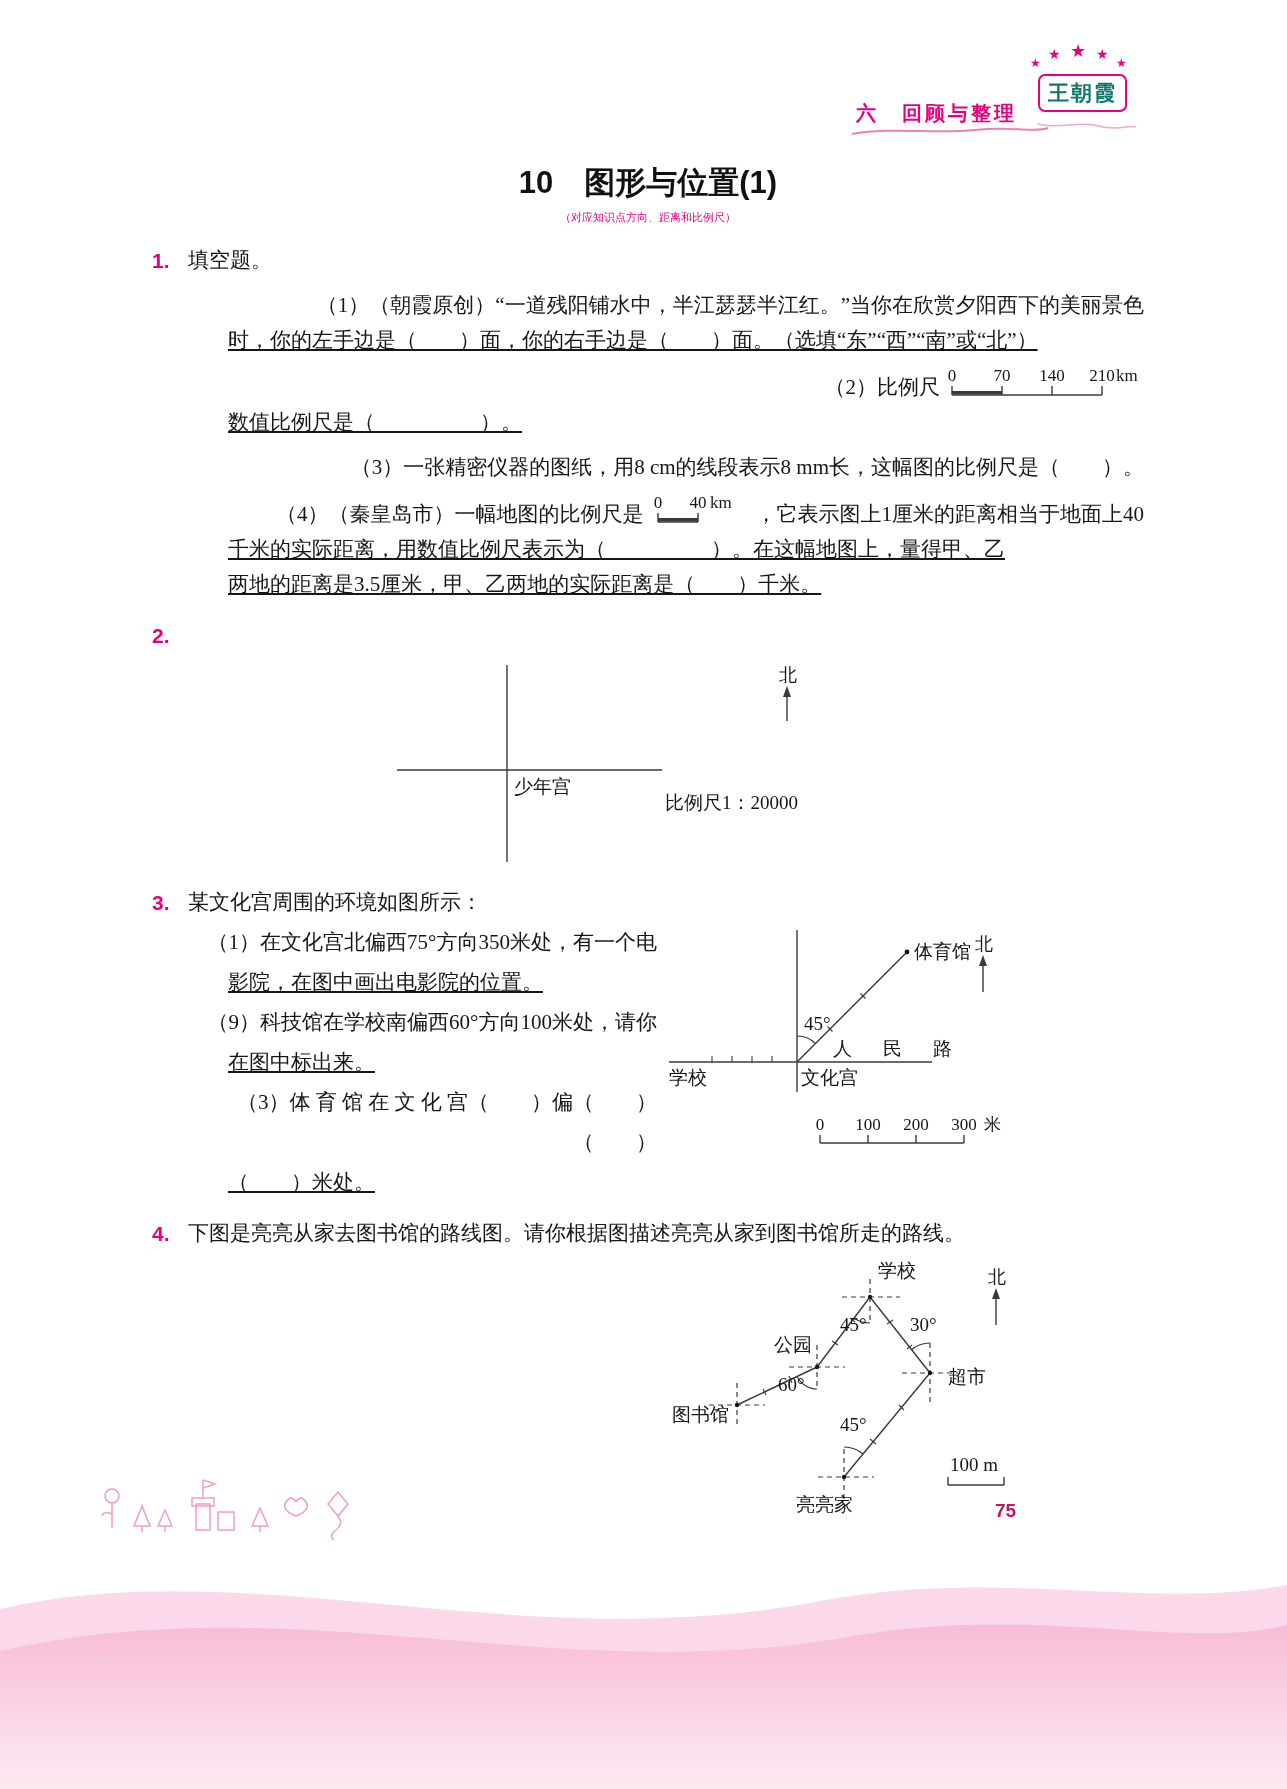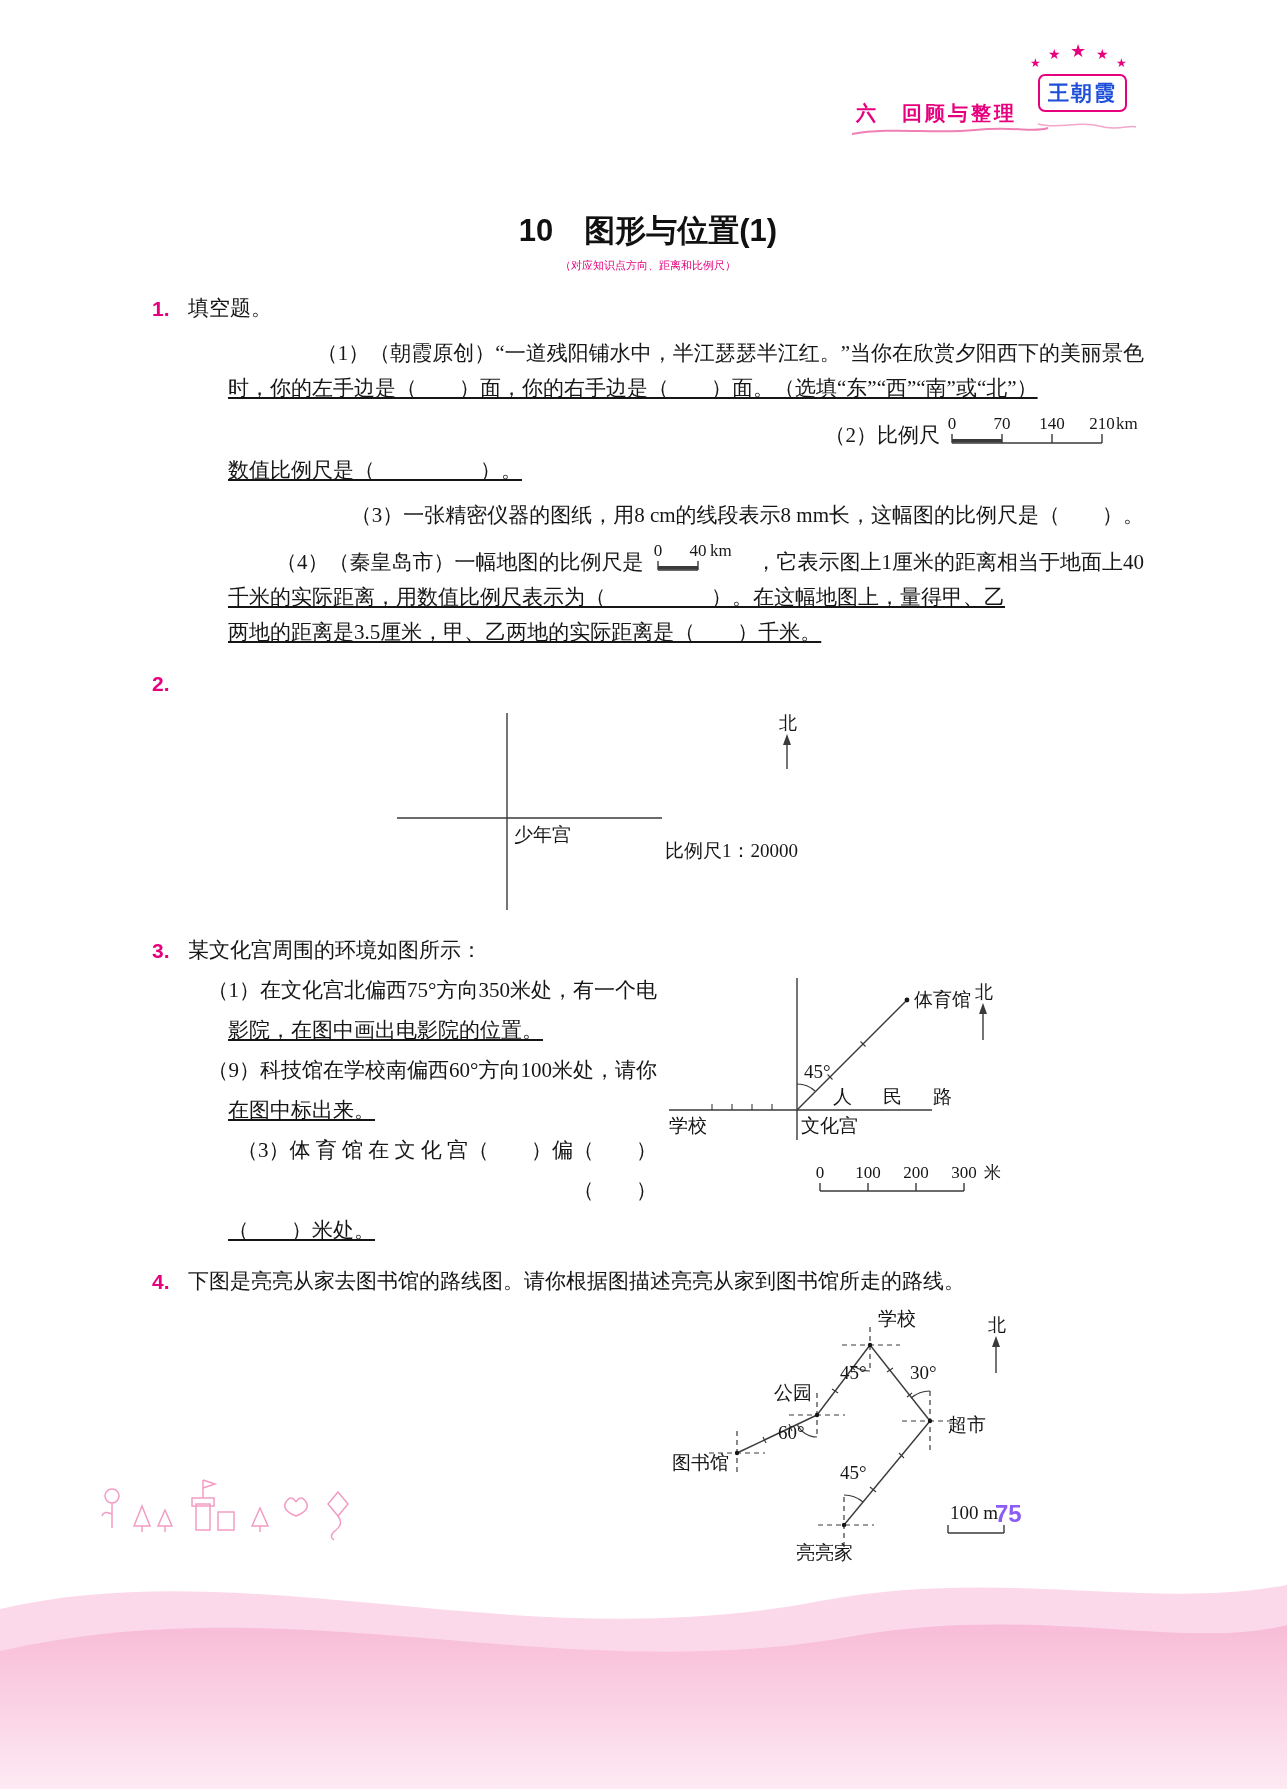--- a/index.html
+++ b/index.html
@@ -15,26 +15,26 @@
     position:absolute; left:856px; top:100px;
     font-family:"Liberation Sans","DejaVu Sans",sans-serif;
     font-weight:bold; font-size:20px; color:#e6007e; letter-spacing:3px;
   }
   .hdr-swoosh { position:absolute; left:850px; top:124px; }
   .logo { position:absolute; left:1028px; top:40px; width:120px; height:105px; }
   .logo .star { position:absolute; color:#e6007e; font-family:"DejaVu Sans",sans-serif; }
   .logo-crest {
     position:absolute; left:10px; top:34px; padding:3px 8px;
     border:2px solid #e6007e; border-radius:7px; background:#fff;
-    color:#1d4ed8; font-weight:bold; font-size:21px;
+    color:#0f766e; font-weight:bold; font-size:21px;
     font-family:"Liberation Sans","DejaVu Sans",sans-serif; letter-spacing:2px;
   }
   .logo-tail { position:absolute; left:6px; top:78px; }
   
-  .content { position:absolute; left:152px; top:162px; width:992px;margin-top:48px; }
+  .content { position:absolute; left:152px; top:162px; width:992px; }
   .title {
     text-align:center; font-size:31px; font-weight:bold;
     font-family:"Liberation Sans","DejaVu Sans",sans-serif; color:#111;
   }
   .subtitle { text-align:center; color:#e6007e; font-size:11px; margin-top:6px; margin-bottom:18px; }
   .prob { margin-top:12px; }
   .prob-head { display:flex; line-height:35px; }
   .pnum {
     flex:none; width:36px; color:#e6007e; font-weight:bold;
     font-family:"Liberation Sans","DejaVu Sans",sans-serif;
@@ -61,21 +61,21 @@
   svg .ln { stroke:#3a3a3a; stroke-width:1.4; fill:none; }
   svg .thin { stroke:#3a3a3a; stroke-width:1.1; fill:none; }
   svg .dash { stroke:#3a3a3a; stroke-width:1.2; fill:none; stroke-dasharray:5,4; }
   svg .dot { fill:#161616; }
   
   .wave { position:absolute; left:0; bottom:0; }
   .doodles { position:absolute; left:100px; top:1462px; }
   .page-num {
     position:absolute; left:995px; top:1500px;
     font-family:"Liberation Sans","DejaVu Sans",sans-serif;
-    font-weight:bold; font-size:24px; color:#8b5cf6;
+    font-weight:bold; font-size:19px; color:#be185d;
   }
 </style>
 </head>
 <body>
 
 <div class="page">
 
   <div class="hdr-unit">六　回顾与整理</div>
   <svg class="hdr-swoosh" width="200" height="14">
     <path d="M2,10 C40,3 85,10 125,6 S 185,9 198,4" stroke="#ef7fb4" stroke-width="2" fill="none"></path>

